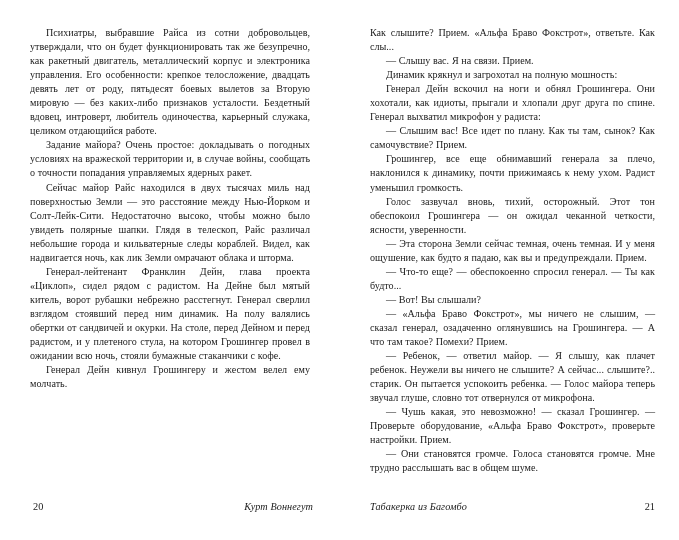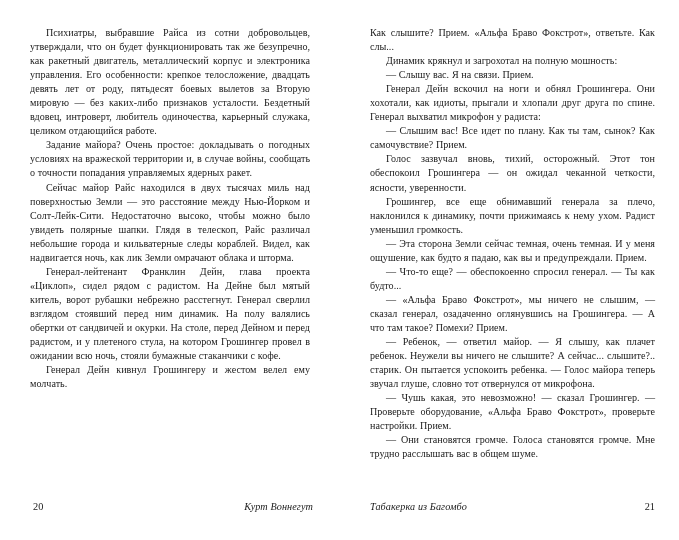--- a/index.html
+++ b/index.html
@@ -102,28 +102,29 @@
 
     <div class="footer footer-left-order">
       <span class="folio">20</span>
       <span class="runhead">Курт Воннегут</span>
     </div>
   </div>
 
   <div class="page page-right">
     <div class="textblock">
       <p class="cont">Как слышите? Прием. «Альфа Браво Фокстрот», от­ветьте. Как слы...</p>
+      <p>— Слышу вас. Я на связи. Прием.</p>
       <p>Динамик крякнул и загрохотал на полную мошность:</p>
-      <p>— Слышу вас. Я на связи. Прием.</p>
       <p>Генерал Дейн вскочил на ноги и обнял Грошинге­ра. Они хохотали, как идиоты, прыгали и хлопали друг друга по спине. Генерал выхватил микрофон у радиста:</p>
       <p>— Слышим вас! Все идет по плану. Как ты там, сы­нок? Как самочувствие? Прием.</p>
+      <p>Грошингер, все еще обнимавший генерала за пле­чо, наклонился к динамику, почти прижимаясь к нему ухом. Радист уменьшил громкость.</p>
       <p>Голос зазвучал вновь, тихий, осторожный. Этот тон обеспокоил Грошингера — он ожидал чеканной четко­сти, ясности, уверенности.</p>
-      <p>Грошингер, все еще обнимавший генерала за пле­чо, наклонился к динамику, почти прижимаясь к нему ухом. Радист уменьшил громкость.</p>
       <p>— Эта сторона Земли сейчас темная, очень темная. И у меня ощушение, как будто я падаю, как вы и пре­дупреждали. Прием.</p>
       <p>— Что-то еще? — обеспокоенно спросил генерал. — Ты как будто...</p>
+      <p>— Вот! Вы слышали?</p>
       <p>— «Альфа Браво Фокстрот», мы ничего не слы­шим, — сказал генерал, озадаченно оглянувшись на Грошингера. — А что там такое? Помехи? Прием.</p>
       <p>— Ребенок, — ответил майор. — Я слышу, как плачет ребенок. Неужели вы ничего не слышите? А сейчас... слышите?.. старик. Он пытается успокоить ребенка. — Голос майора теперь звучал глуше, словно тот отвер­нулся от микрофона.</p>
       <p>— Чушь какая, это невозможно! — сказал Грошин­гер. — Проверьте оборудование, «Альфа Браво Фокс­трот», проверьте настройки. Прием.</p>
       <p>— Они становятся громче. Голоса становятся громче. Мне трудно расслышать вас в общем шуме.</p>
     </div>
 
     <div class="footer footer-right-order">
       <span class="runhead">Табакерка из Багомбо</span>
       <span class="folio">21</span>
     </div>

